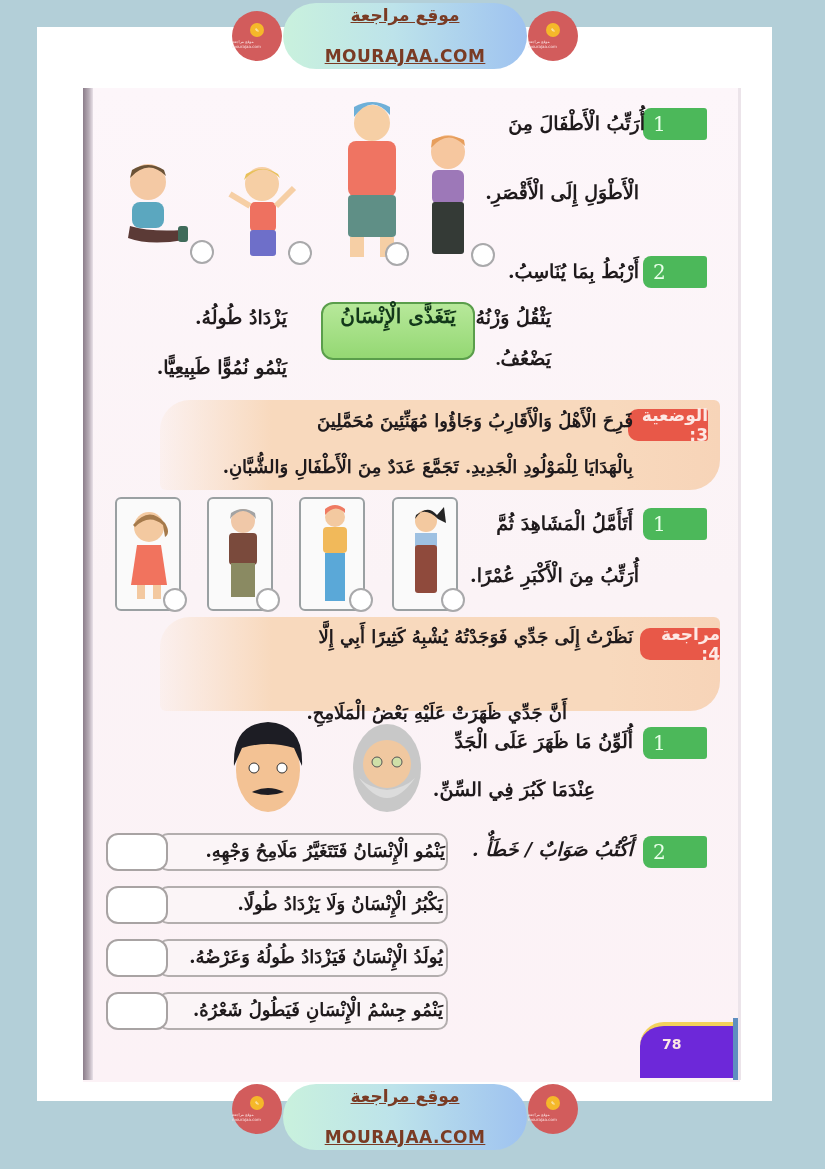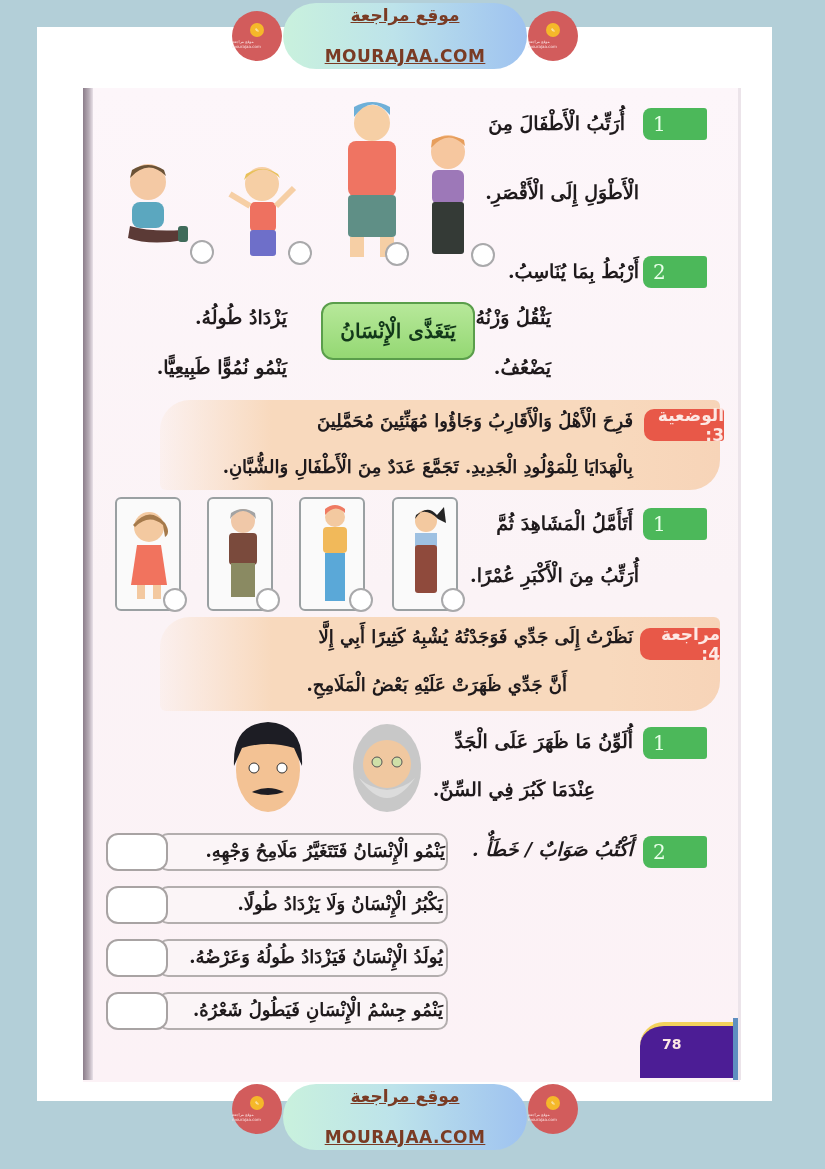--- a/index.html
+++ b/index.html
@@ -61,39 +61,39 @@
       color: #fde8e4; font-family: "DejaVu Sans", sans-serif; font-weight: bold; font-size: 17px;
       display: flex; align-items: center; padding-left: 12px; direction: rtl;
     }
     .sit-box {
       position: absolute; background: linear-gradient(90deg, rgba(250,226,205,0.2) 0%, #f8d9bd 20%, #f8d9bd 80%, #f7d4b8 100%);
       border-radius: 30px 6px 30px 6px;
     }
     .green-pill {
       position: absolute; left: 321px; top: 302px; width: 154px; height: 58px;
       background: linear-gradient(180deg, #b7e89a, #94d873); border: 2px solid #5a9e4b; border-radius: 12px;
-      display: flex; align-items: center; justify-content: center;
+      display: flex; align-items: flex-start; justify-content: center;
       font-family: "DejaVu Serif", serif; font-weight: bold; font-size: 20px; color: #12381a; direction: rtl;
     }
     .circle {
       position: absolute; width: 24px; height: 24px; border-radius: 50%;
       border: 2px solid #a9a9ab; background: #fff;
     }
     .frame {
       position: absolute; width: 66px; height: 114px; border: 2px solid #9aa0a2; border-radius: 6px; background: #fafafa;
     }
     .tf-row {
       position: absolute; height: 38px; border: 2px solid #b3aeae; border-radius: 10px; background: #fbf5f7;
     }
     .tf-box {
       position: absolute; width: 62px; height: 38px; border: 2px solid #a8a3a3; border-radius: 12px; background: #fff;
     }
     .page-num {
       position: absolute; left: 640px; top: 1022px; width: 96px; height: 56px;
-      background: #4c1d95; border-top: 4px solid #f3d25c; border-radius: 24px 0 0 0;
+      background: #6d28d9; border-top: 4px solid #f3d25c; border-radius: 24px 0 0 0;
       color: #fde7e5; font-weight: bold; font-size: 14px; padding: 10px 0 4px 22px;
     }
     .page-num-strip {
       position: absolute; left: 733px; top: 1018px; width: 5px; height: 62px; background: #5f8fc0;
     }
     svg { position: absolute; overflow: visible; }
   </style>
 </head>
 <body>
 
@@ -111,21 +111,21 @@
   <div class="en">MOURAJAA.COM</div>
 </div>
 <div class="logo" style="left:528px; top:11px;">
   <div class="dot">✎</div>
   <div class="tiny">موقع مراجعة mourajaa.com</div>
 </div>
 
 <div class="num-badge" style="left:643px; top:108px; width:64px;">
   <span>1</span>
 </div>
-<div class="ar-text" style="right:200px; top:106px;">أُرَتِّبُ الْأَطْفَالَ مِنَ</div>
+<div class="ar-text" style="right:180px; top:106px;">أُرَتِّبُ الْأَطْفَالَ مِنَ</div>
 <div class="ar-text" style="right:186px; top:160px;margin-top:15px;">الْأَطْوَلِ إِلَى الْأَقْصَرِ.</div>
 
 <svg style="left:110px; top:160px;" width="85" height="100">
   <circle cx="38" cy="22" r="18" fill="#f4c9a4"></circle>
     <path d="M20 18 Q38 -2 56 16 L54 10 Q38 0 22 10Z" fill="#6b5236"></path>
   <rect x="22" y="42" width="32" height="26" rx="8" fill="#5ba7bf"></rect>
   <path d="M20 66 Q40 72 72 70 L74 80 Q40 86 18 78Z" fill="#5b3a36"></path>
   <rect x="68" y="66" width="10" height="16" rx="3" fill="#3f6b5a"></rect>
 </svg>
 <svg style="left:228px; top:162px;" width="70" height="100">
@@ -153,29 +153,29 @@
 <div class="circle" style="left:190px; top:240px;"></div>
 <div class="circle" style="left:288px; top:241px;"></div>
 <div class="circle" style="left:385px; top:242px;"></div>
 <div class="circle" style="left:471px; top:243px;"></div>
 
 <div class="num-badge" style="left:643px; top:256px; width:64px;">
   <span>2</span>
 </div>
 <div class="ar-text" style="right:186px; top:254px;">أَرْبُطُ بِمَا يُنَاسِبُ.</div>
 <div class="ar-text" style="right:274px; top:300px;">يَثْقُلُ وَزْنُهُ.</div>
-<div class="ar-text" style="right:274px; top:350px;">يَضْعُفُ.</div>
+<div class="ar-text" style="right:274px; top:342px;font-family:Liberation Serif, serif;">يَضْعُفُ.</div>
 <div class="green-pill">
   <span>يَتَغَذَّى الْإِنْسَانُ</span>
 </div>
 <div class="ar-text" style="right:538px; top:300px;">يَزْدَادُ طُولُهُ.</div>
 <div class="ar-text" style="right:538px; top:350px;">يَنْمُو نُمُوًّا طَبِيعِيًّا.</div>
 
 <div class="sit-box" style="left:160px; top:400px; width:560px; height:90px;"></div>
-<div class="sit-badge" style="left:644px; top:409px; width:80px;">
+<div class="sit-badge" style="left:628px; top:409px; width:80px;">
   <span>الوضعية 3:</span>
 </div>
 <div class="ar-text" style="right:192px; top:404px; font-size:18px;">فَرِحَ الْأَهْلُ وَالْأَقَارِبُ وَجَاؤُوا مُهَنِّئِينَ مُحَمَّلِينَ</div>
 <div class="ar-text" style="right:192px; top:450px; font-size:18px;">بِالْهَدَايَا لِلْمَوْلُودِ الْجَدِيدِ.  تَجَمَّعَ عَدَدٌ مِنَ الْأَطْفَالِ وَالشُّبَّانِ.</div>
 
 <div class="num-badge" style="left:643px; top:508px; width:64px;">
   <span>1</span>
 </div>
 <div class="ar-text" style="right:192px; top:506px;">أَتَأَمَّلُ الْمَشَاهِدَ ثُمَّ</div>
 <div class="ar-text" style="right:186px; top:558px;">أُرَتِّبُ مِنَ الْأَكْبَرِ عُمْرًا.</div>
@@ -219,21 +219,21 @@
     <rect x="9" y="42" width="22" height="48" rx="3" fill="#8f4a3c"></rect>
   </svg>
 </div>
 <div class="circle" style="left:441px; top:588px;"></div>
 
 <div class="sit-box" style="left:160px; top:617px; width:560px; height:94px;"></div>
 <div class="sit-badge" style="left:640px; top:628px; width:80px;">
   <span>مراجعة 4:</span>
 </div>
 <div class="ar-text" style="right:192px; top:620px; font-size:18px;">نَظَرْتُ إِلَى جَدِّي فَوَجَدْتُهُ يُشْبِهُ كَثِيرًا أَبِي إِلَّا</div>
-<div class="ar-text" style="right:258px; top:668px; font-size:18px;margin-left:36px;">أَنَّ جَدِّي ظَهَرَتْ عَلَيْهِ بَعْضُ الْمَلَامِحِ.</div>
+<div class="ar-text" style="right:258px; top:696px; font-size:18px;margin-left:36px;">أَنَّ جَدِّي ظَهَرَتْ عَلَيْهِ بَعْضُ الْمَلَامِحِ.</div>
 
 <div class="num-badge" style="left:643px; top:727px; width:64px;">
   <span>1</span>
 </div>
 <div class="ar-text" style="right:192px; top:724px;">أُلَوِّنُ مَا ظَهَرَ عَلَى الْجَدِّ</div>
 <div class="ar-text" style="right:230px; top:772px;">عِنْدَمَا كَبُرَ فِي السِّنِّ.</div>
 
 <svg style="left:228px; top:718px;" width="80" height="100">
   <ellipse cx="40" cy="52" rx="32" ry="42" fill="#f3c294"></ellipse>
   <path d="M6 48 Q4 6 40 4 Q76 6 74 48 L66 30 Q40 22 14 30Z" fill="#1d1d24"></path>

